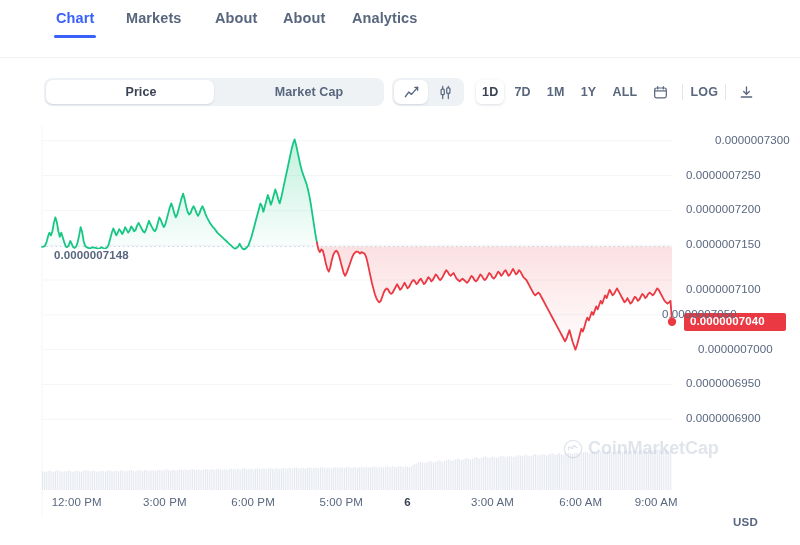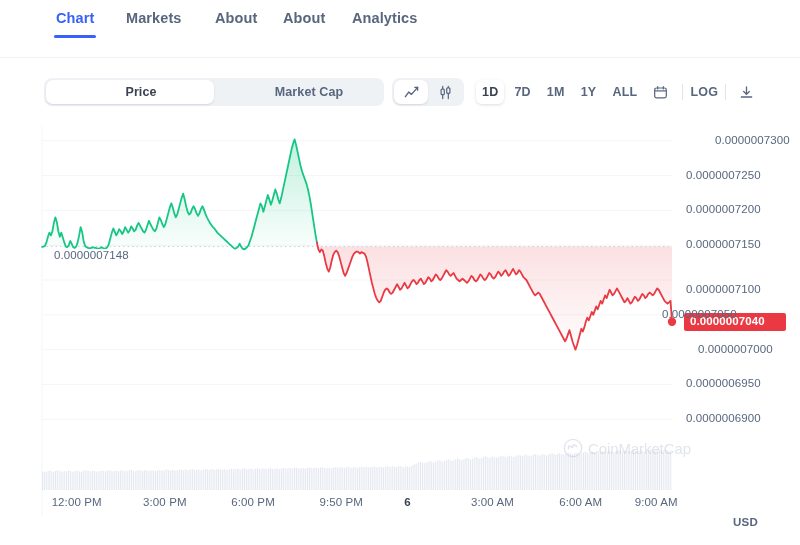--- a/index.html
+++ b/index.html
@@ -182,21 +182,21 @@
     font-weight: 700;
     padding: 3px 21px 4px 6px;
     border-radius: 2px;
     white-space: nowrap;
     letter-spacing: .1px;
     line-height: 1;
   }
   .open-label {
     position: absolute;
     font-size: 11.5px;
-    font-weight: 400;
+    font-weight: 700;
     color: #58667E;
     background: rgba(255,255,255,.9);
     white-space: nowrap;
     letter-spacing: .1px;
   }
   .axis-label {
     position: absolute;
     font-size: 11.5px;
     color: #58667E;
     white-space: nowrap;
@@ -222,22 +222,22 @@
     letter-spacing: .2px;
   }
   .watermark {
     position: absolute;
     display: flex;
     align-items: center;
     opacity: .42;
     pointer-events: none;
   }
   .wm-text {
-    font-size: 15px;
-    font-weight: 400;
+    font-size: 18px;
+    font-weight: 700;
     color: #B7C0D1;
     margin-left: 5px;
     letter-spacing: -.1px;
   }
 </style>
 </head>
 <body>
 
 <div class="nav-tabs">
   <div class="tab active" style="left:56px;">Chart</div>
@@ -691,21 +691,21 @@
       <div class="axis-label" style="left: 686px; top: 165px;">0.0000007100</div>
       <div class="axis-label" style="left: 662px; top: 189.824px;">0.0000007050</div>
       <div class="axis-label" style="left: 686px; top: 224.647px; padding-left: 12px;">0.0000007000</div>
       <div class="axis-label" style="left: 686px; top: 259.471px;">0.0000006950</div>
       <div class="axis-label" style="left: 686px; top: 294.294px;">0.0000006900</div>
     </div>
   <div>
       <div class="x-label" style="left: 76.65px; top: 378px;">12:00 PM</div>
       <div class="x-label" style="left: 164.85px; top: 378px;">3:00 PM</div>
       <div class="x-label" style="left: 253.05px; top: 378px;">6:00 PM</div>
-      <div class="x-label" style="left: 341.25px; top: 378px;">9:50 PM</div>
+      <div class="x-label" style="left: 341.25px; top: 378px;">5:00 PM</div>
       <div class="x-label date-marker" style="left: 407.4px; top: 378px;">6</div>
       <div class="x-label" style="left: 492.45px; top: 378px;">3:00 AM</div>
       <div class="x-label" style="left: 580.65px; top: 378px;">6:00 AM</div>
       <div class="x-label" style="left: 656.25px; top: 378px;">9:00 AM</div>
     </div>
 
   <div class="currency-label" style="left: 733px; top: 398px;">USD</div>
 
   <div class="watermark" style="left: 563px; top: 320px;">
     <svg width="20" height="20" viewBox="0 0 24 24">

